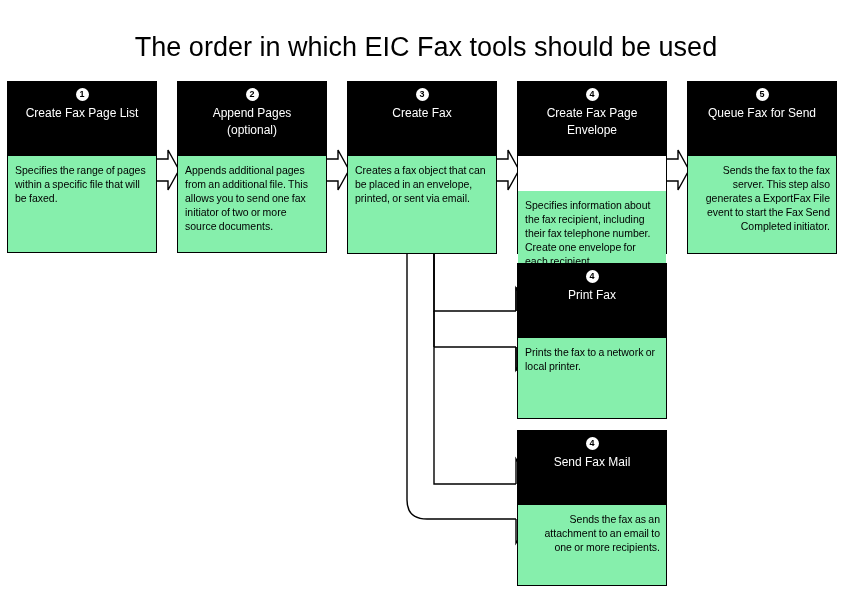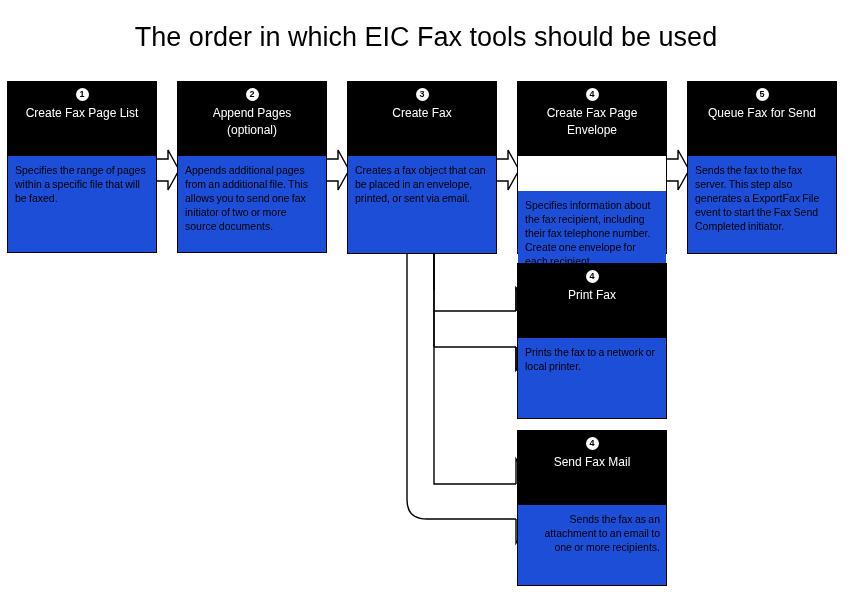--- a/index.html
+++ b/index.html
@@ -11,21 +11,21 @@
     position: relative;
     width: 852px;
     height: 600px;
     background: #ffffff;
     overflow: hidden;
     font-family: "Liberation Sans", sans-serif;
   }
   #title {
     position: absolute;
     left: 0;
-    top: 22px;
+    top: 32px;
     width: 852px;
     text-align: center;
     font-size: 27px;
     color: #000000;
     letter-spacing: 0px;
     white-space: nowrap;
   }
   .node {
     position: absolute;
     box-sizing: border-box;
@@ -54,21 +54,21 @@
     font-weight: bold;
   }
   .node-title {
     display: block;
     font-size: 12px;
     line-height: 17px;
     color: #ffffff;
   }
   .node-body {
     box-sizing: border-box;
-    background: #1d4ed8;
+    background: #86efac;
     color: #000000;
     font-size: 10.5px;
     line-height: 14px;
     padding: 7px 6px 4px 7px;
     word-spacing: -0.6px;
   }
   svg#wires {
     position: absolute;
     left: 0; top: 0;
     width: 852px;
@@ -157,21 +157,21 @@
       <span class="node-title">Envelope</span>
     </div>
     <div class="node-body" style="height:97px;margin-top:35px;">Specifies information about the fax recipient, including their fax telephone number. Create one envelope for each recipient</div>
   </div>
 
   <div class="node" style="left:687px; top:81px; width:150px; height:173px;">
     <div class="node-head" style="height:74px;">
       <span class="badge">5</span>
       <span class="node-title">Queue Fax for Send</span>
     </div>
-    <div class="node-body" style="height:97px;">Sends the fax to the fax server. This step also generates a ExportFax File event to start the Fax Send Completed initiator.</div>
+    <div class="node-body" style="height:97px;text-align:right;">Sends the fax to the fax server. This step also generates a ExportFax File event to start the Fax Send Completed initiator.</div>
   </div>
 
   <div class="node" style="left:517px; top:263px; width:150px; height:156px;">
     <div class="node-head" style="height:74px;">
       <span class="badge">4</span>
       <span class="node-title">Print Fax</span>
     </div>
     <div class="node-body" style="height:80px;">Prints the fax to a network or local printer.</div>
   </div>
 

